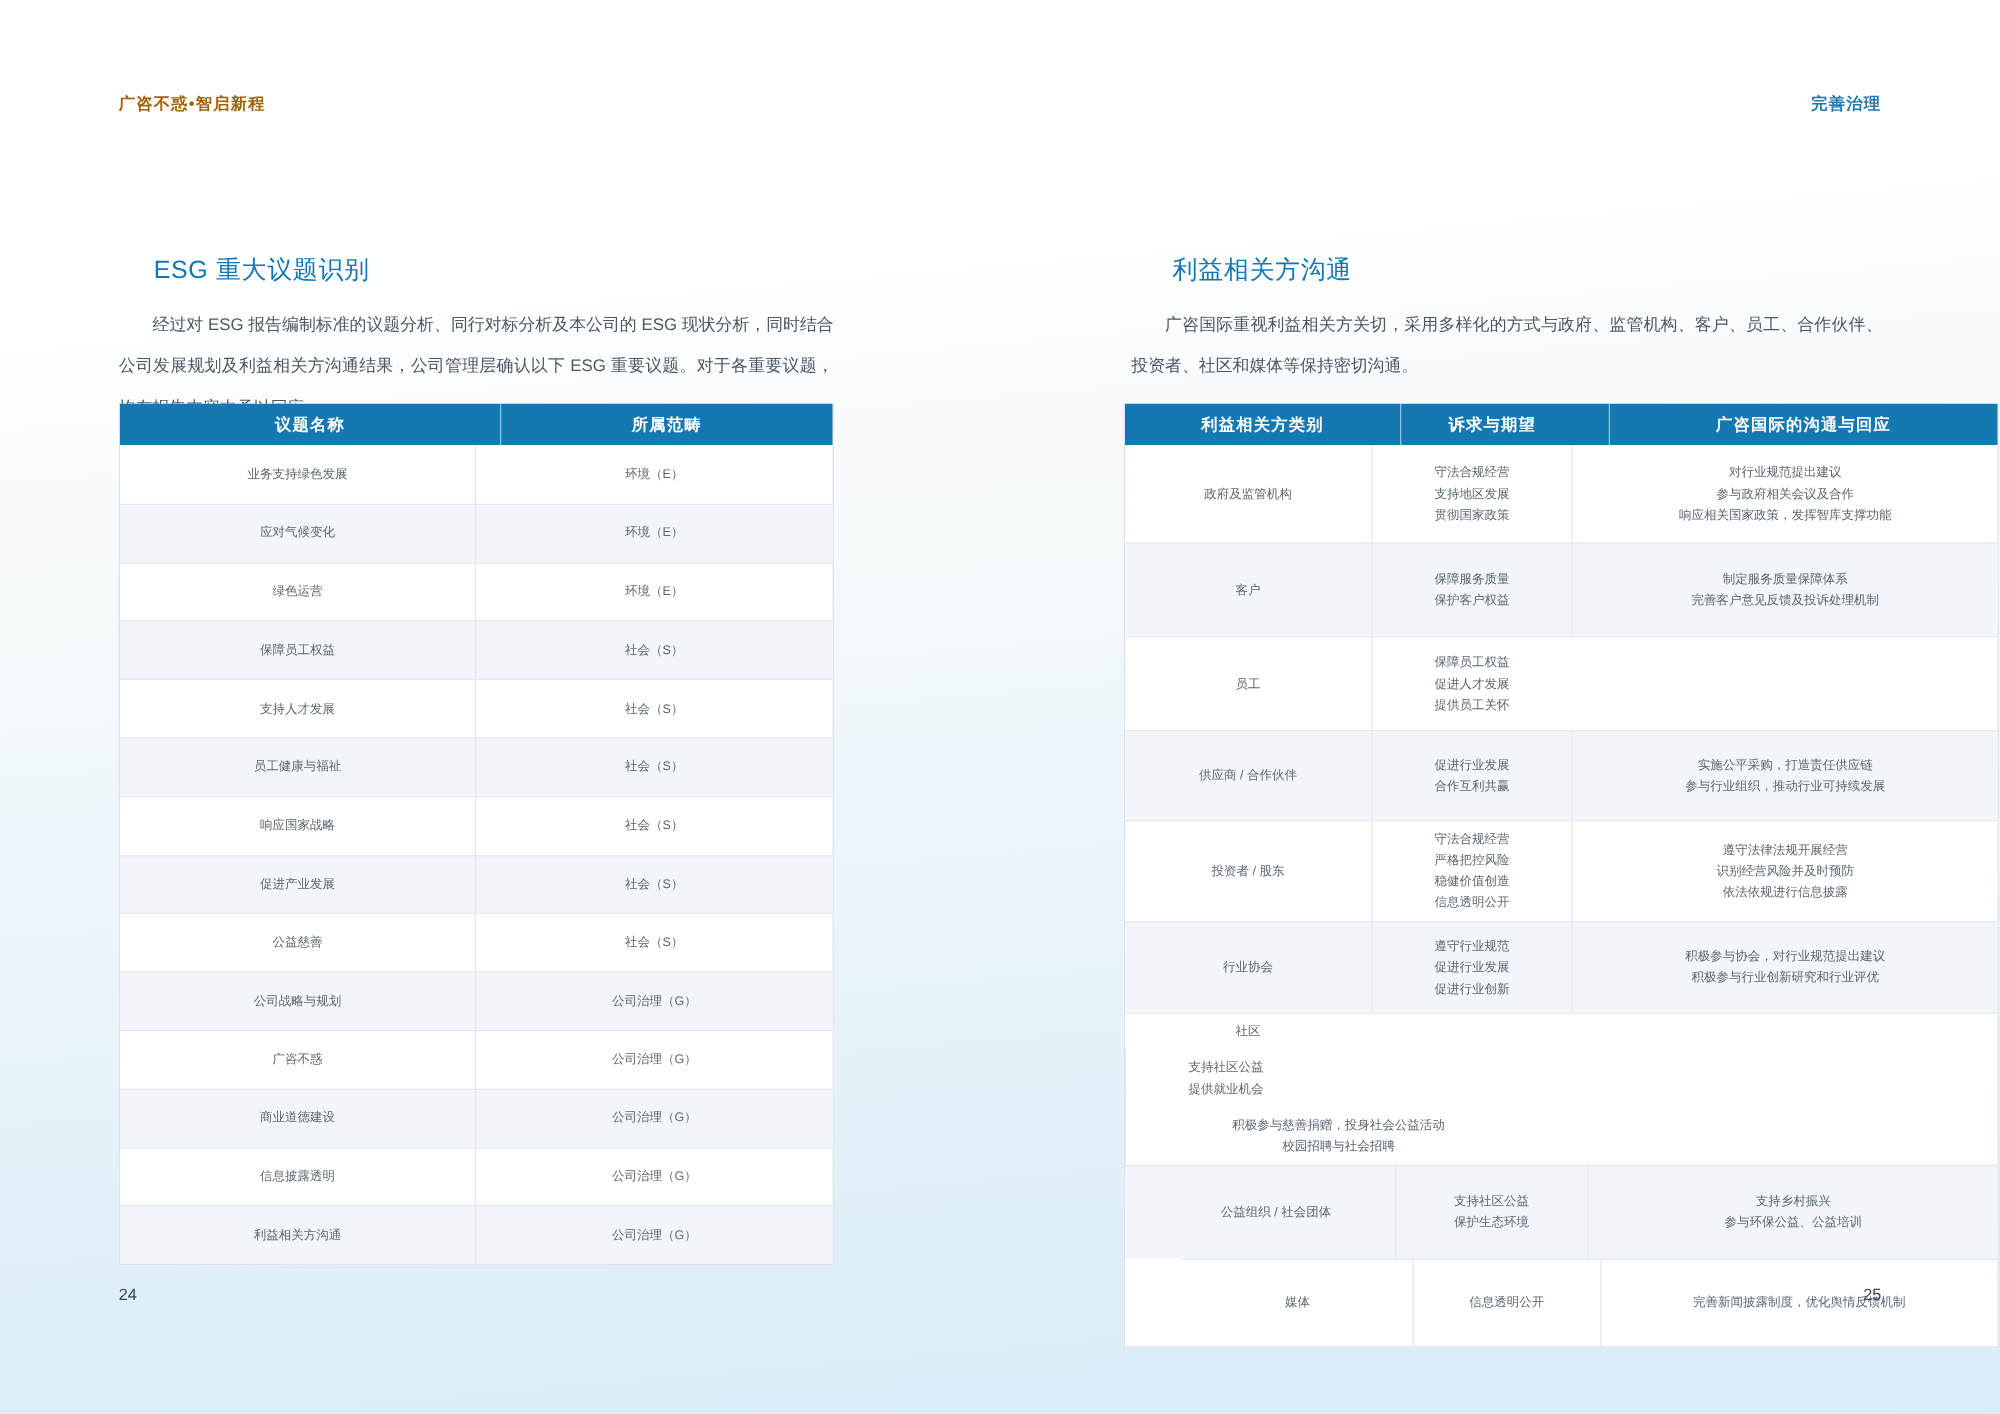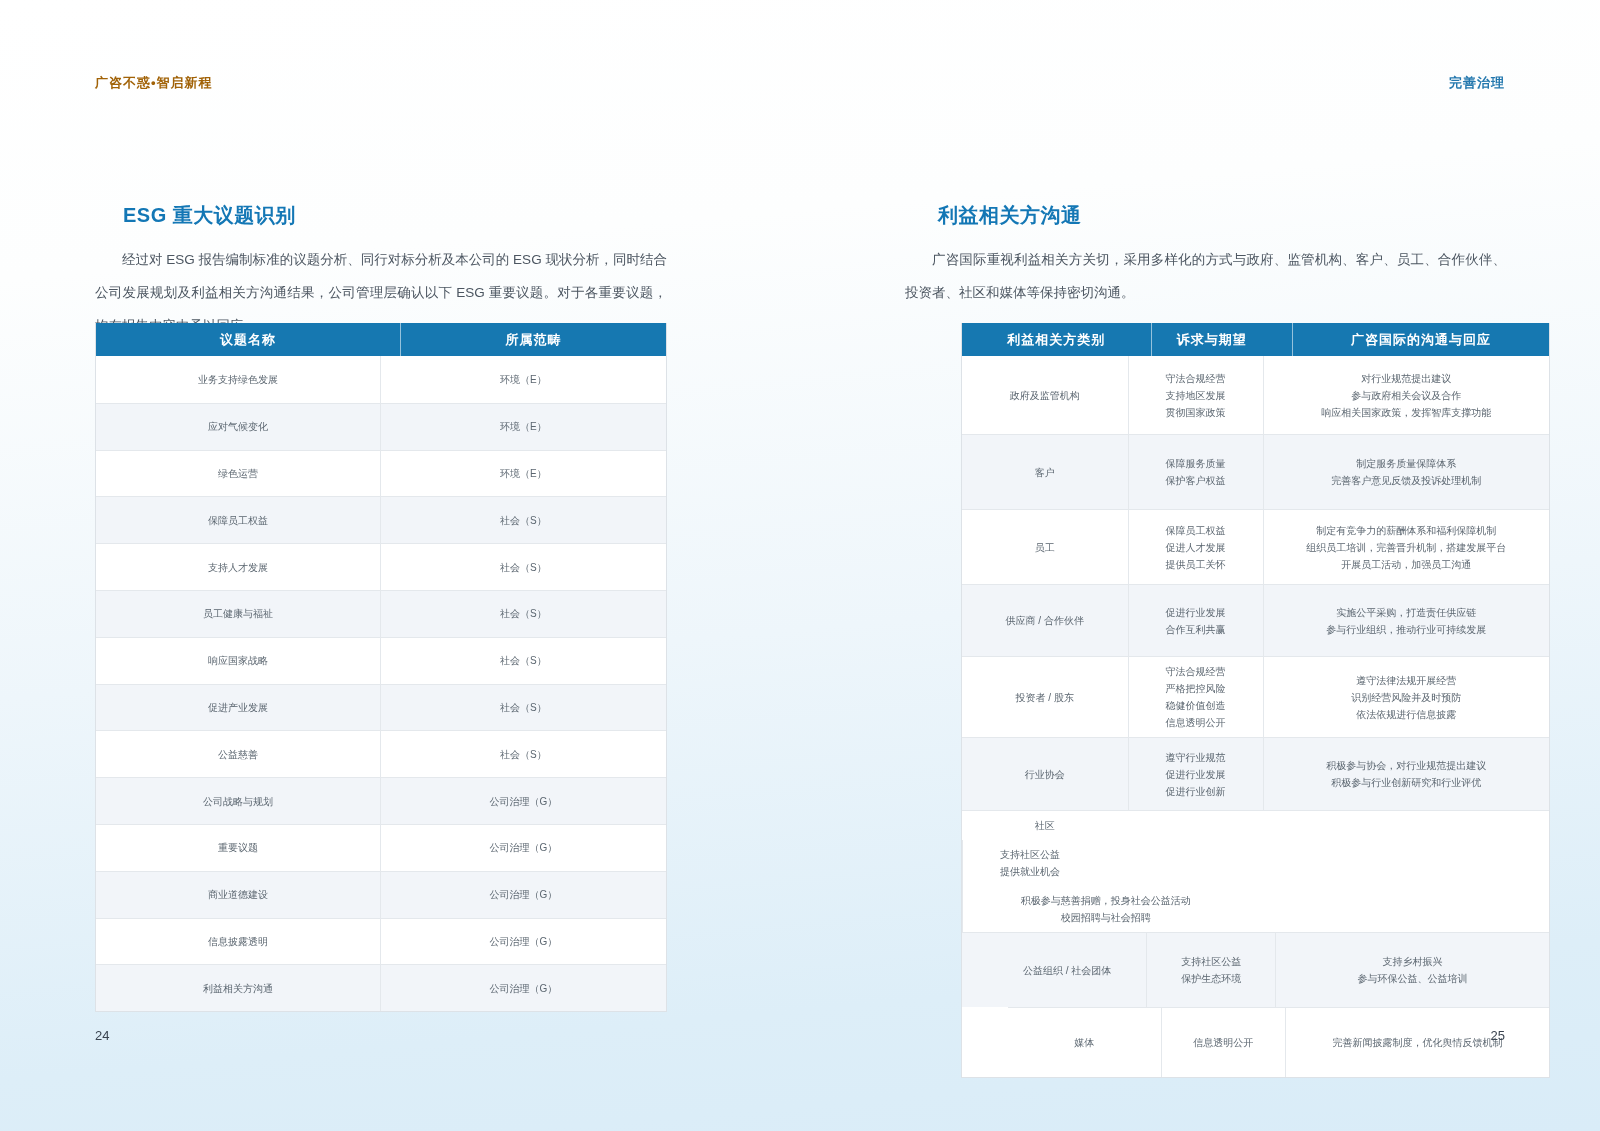--- a/index.html
+++ b/index.html
@@ -14,31 +14,31 @@
   html,body{width:1600px;height:1131px;}
   body{
     font-family:"Liberation Sans","DejaVu Sans",sans-serif;
     background:linear-gradient(175deg,#ffffff 0%,#fdfefe 22%,#eef6fb 55%,#ddeef8 85%,#d9ecf8 100%);
     position:relative;
     overflow:hidden;
   }
   .hdr-left{position:absolute;left:95px;top:74px;font-size:13px;font-weight:bold;color:#a16207;letter-spacing:1px;}
   .hdr-right{position:absolute;right:95px;top:74px;font-size:13px;font-weight:bold;color:#2478ae;letter-spacing:1px;}
 
-  .sec-title{position:absolute;top:202px;font-size:20px;font-weight:bold;color:var(--title);letter-spacing:.5px;}
+  .sec-title{position:absolute;top:202px;font-size:20px;font-weight:normal;color:var(--title);letter-spacing:.5px;}
   .sec-title.left{left:123px;}
   .sec-title.right{left:938px;}
 
   .sec-para{position:absolute;top:243px;font-size:13.5px;color:var(--body-text);line-height:33px;text-align:justify;text-indent:2em;}
   .sec-para.left{left:95px;width:572px;}
   .sec-para.right{left:905px;width:601px;}
 
   .tbl{position:absolute;top:323px;border:1px solid var(--line);border-top:none;background:#fff;}
   .tbl.lt{left:95px;width:572px;}
-  .tbl.rt{left:961px;width:589px;}
+  .tbl.rt{left:899px;width:700px;}
 
   .thead{display:flex;background:var(--accent);color:#fff;height:33px;align-items:stretch;}
   .thead .hcell{display:flex;align-items:center;justify-content:center;font-size:13px;font-weight:bold;letter-spacing:1px;margin-left:20px;}
   .thead .hcell + .hcell{border-left:1px solid rgba(255,255,255,.55);}
 
   .trow{display:flex;align-items:stretch;border-top:1px solid #e4e8ec;}
   .trow:first-child{border-top:none;}
   .trow:nth-child(even){background:var(--alt-row);}
   .tcell{display:flex;flex-direction:column;align-items:center;justify-content:center;
          font-size:10px;color:var(--cell-text);text-align:center;padding:6px 10px;line-height:17px;}
@@ -105,21 +105,21 @@
       </div>
       <div class="trow">
         <div class="tcell c0">公益慈善</div>
         <div class="tcell c1">社会（S）</div>
       </div>
       <div class="trow">
         <div class="tcell c0">公司战略与规划</div>
         <div class="tcell c1">公司治理（G）</div>
       </div>
       <div class="trow">
-        <div class="tcell c0">重要议题</div>
+        <div class="tcell c0">广咨不惑</div>
         <div class="tcell c1">公司治理（G）</div>
       </div>
       <div class="trow">
         <div class="tcell c0">商业道德建设</div>
         <div class="tcell c1">公司治理（G）</div>
       </div>
       <div class="trow">
         <div class="tcell c0">信息披露透明</div>
         <div class="tcell c1">公司治理（G）</div>
       </div>
@@ -164,25 +164,20 @@
           <div class="line">完善客户意见反馈及投诉处理机制</div>
         </div>
       </div>
       <div class="trow" style="min-height: 75px;">
         <div class="tcell c0">员工</div>
         <div class="tcell c1">
           <div class="line">保障员工权益</div>
           <div class="line">促进人才发展</div>
           <div class="line">提供员工关怀</div>
         </div>
-        <div class="tcell c2">
-          <div class="line">制定有竞争力的薪酬体系和福利保障机制</div>
-          <div class="line">组织员工培训，完善晋升机制，搭建发展平台</div>
-          <div class="line">开展员工活动，加强员工沟通</div>
-        </div>
       </div>
       <div class="trow" style="min-height: 72px;">
         <div class="tcell c0">供应商 / 合作伙伴</div>
         <div class="tcell c1">
           <div class="line">促进行业发展</div>
           <div class="line">合作互利共赢</div>
         </div>
         <div class="tcell c2">
           <div class="line">实施公平采购，打造责任供应链</div>
           <div class="line">参与行业组织，推动行业可持续发展</div>

